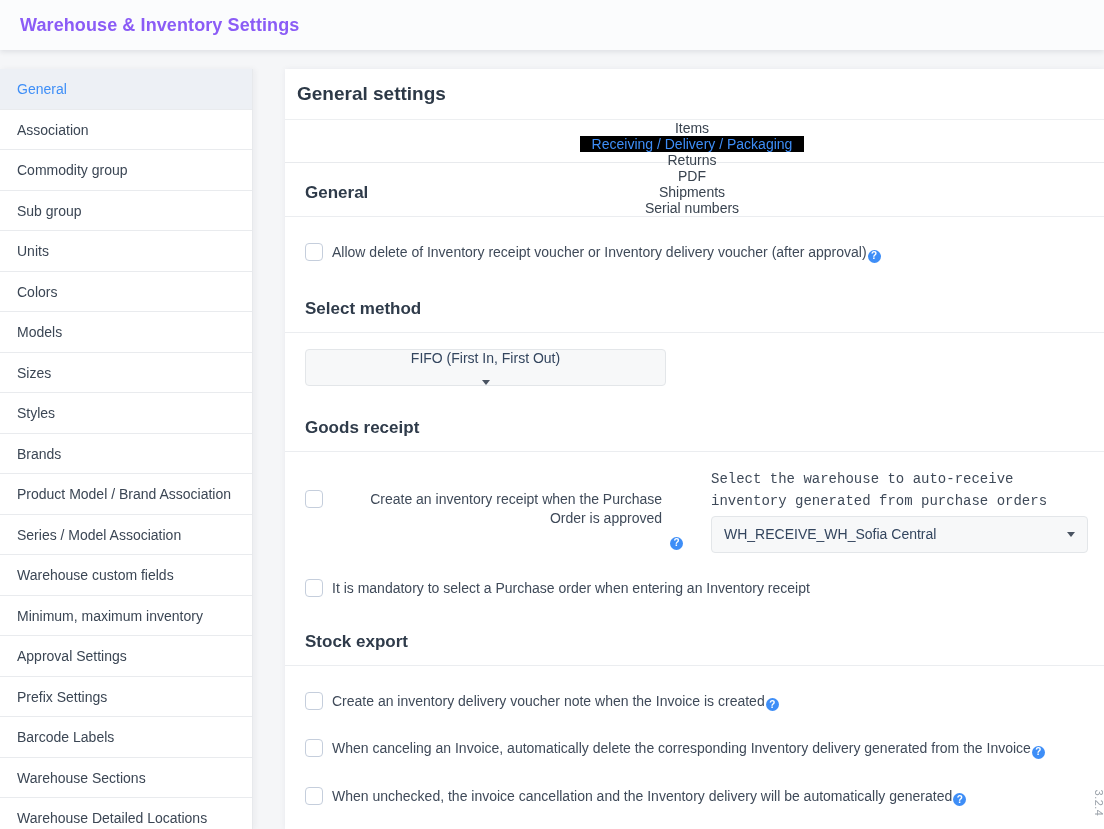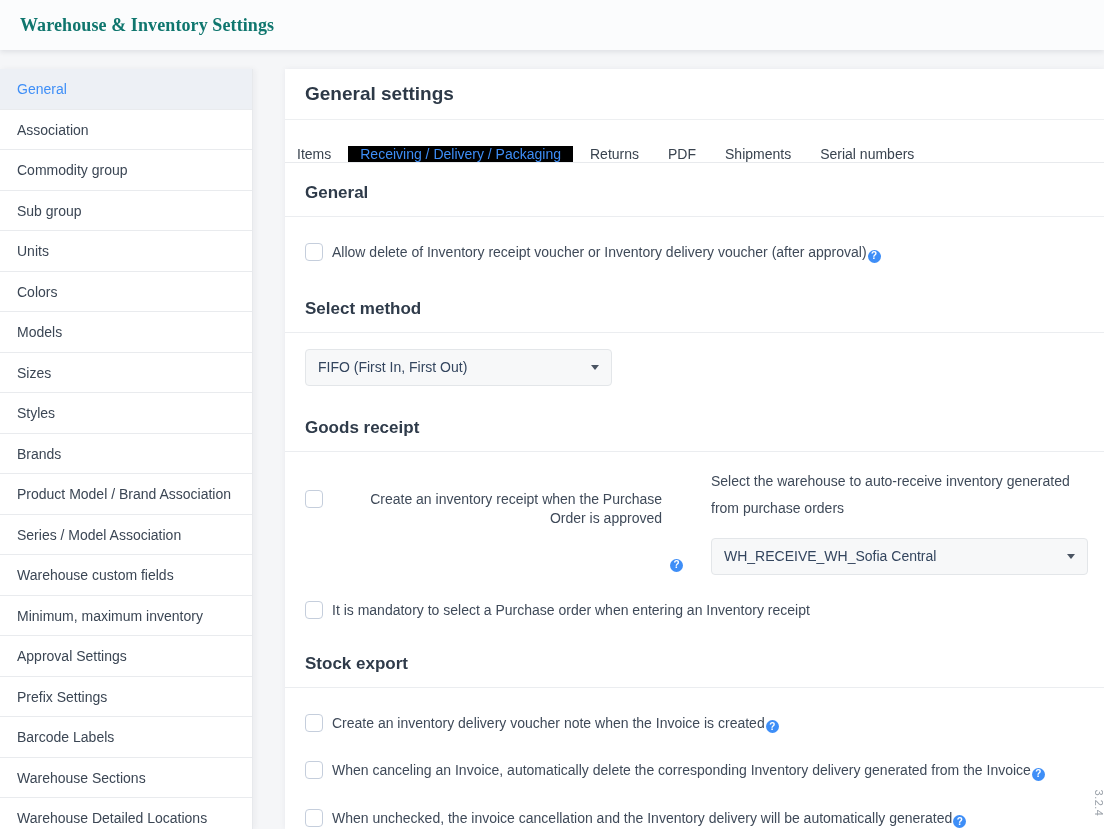--- a/index.html
+++ b/index.html
@@ -4,39 +4,39 @@
 <style>
   * { margin:0; padding:0; box-sizing:border-box; }
   html,body { width:1104px; height:829px; overflow:hidden;
     font-family:"Liberation Sans","DejaVu Sans",sans-serif;
     background:#f5f6f8; }
 
   
   .topbar { position:absolute; left:0; top:0; width:1104px; height:50px;
     background:#fbfcfd; box-shadow:0 2px 5px rgba(30,40,60,.10);
     display:flex; align-items:center; padding:0 20px; z-index:5; }
-  .app-title { font-size:18px; font-weight:700; color:#0f766e; letter-spacing:.1px;font-family:Liberation Serif, serif; }
+  .app-title { font-size:18px; font-weight:700; color:#8b5cf6; letter-spacing:.1px; }
 
   
   .sidebar { position:absolute; left:0; top:69px; width:253px; bottom:0;
     background:#ffffff; border-right:1px solid #e7e9ec;
     box-shadow:2px 0 6px rgba(30,40,60,.05); overflow:hidden; }
   .side-item { height:40.5px; line-height:40.5px; padding:0 17px;
     font-size:14px; color:#3b4654; border-bottom:1px solid #e9ebee;
     white-space:nowrap; cursor:pointer; }
   .side-item.selected { background:#edf0f5; color:#3e8ef7; }
 
   
   .card { position:absolute; left:285px; top:69px; right:0; bottom:0;
     background:#ffffff; box-shadow:0 0 6px rgba(30,40,60,.06); overflow:hidden; }
-  .card-header { height:51px; padding:0 20px; display:flex; align-items:center;
+  .card-header { height:51px; padding:0 12px; display:flex; align-items:center;
     border-bottom:1px solid #edeff1; }
   .card-title { font-size:19px; font-weight:700; color:#2d3947; }
 
-  .tabs { height:43px; display:flex; align-items:flex-end; border-bottom:1px solid #e8eaed; }
+  .tabs { height:43px; display:flex; align-items:center; border-bottom:1px solid #e8eaed;flex-direction:column; }
   .tab { display:flex; align-items:center; padding:0 12px; margin-right:5px;
     font-size:14px; color:#39434f; cursor:pointer; white-space:nowrap; }
   .tab.active { background:#000000; color:#3e8ef7; }
 
   .sec-title { margin:20px 20px 13px; font-size:17px; font-weight:700; color:#2f3b4a; }
   .divider { border-top:1px solid #ebedf0; }
   .sec-body { padding:26px 16px 16px 20px; }
 
   .cb-row { display:flex; align-items:flex-start; margin-bottom:28px; }
   .cb-row:last-child { margin-bottom:0; }
@@ -48,30 +48,30 @@
     width:13px; height:13px; border-radius:50%; background:#3e8ef7; color:#fff;
     font-size:10px; font-weight:700; vertical-align:-2px; margin-left:1px;
     cursor:pointer; line-height:1; }
 
   .select { height:37px; background:#f7f8f9; border:1px solid #e3e6e9; border-radius:4px;
     display:flex; align-items:center; padding:0 12px; cursor:pointer; }
   .select-value { flex:1; font-size:14px; color:#33455e; white-space:nowrap;
     overflow:hidden; }
   .caret { width:0; height:0; border-left:4.5px solid transparent;
     border-right:4.5px solid transparent; border-top:5.5px solid #4a5462; }
-  .select-narrow { width:307px; }
+  .select-narrow { width:361px;flex-direction:column; }
 
   
   .gr-grid { display:grid; grid-template-columns:386px 1fr; column-gap:20px;
     padding:16px 16px 0 20px; }
   .gr-left { display:flex; align-items:flex-start; padding-top:22px;text-align:right; }
   .gr-left .cb-label { max-width:330px; flex:1; }
   .gr-left .help { align-self:flex-end; margin-bottom:3px; margin-left:8px; }
-  .field-label { font-size:14px; color:#3f4a59; line-height:27px; margin-bottom:16px;
-    max-width:390px; }
+  .field-label { font-size:14px; color:#3f4a59; line-height:22px; margin-bottom:4px;
+    max-width:390px;font-family:Liberation Mono, monospace; }
   .gr-bottom { padding:26px 16px 14px 20px; }
 
   .version { position:absolute; right:-9px; bottom:20px; transform:rotate(90deg);
     color:#9aa1a9; font-size:11px; letter-spacing:.5px; }
 </style>
 </head>
 <body>
 
 <header class="topbar">
   <h1 class="app-title">Warehouse &amp; Inventory Settings</h1>

